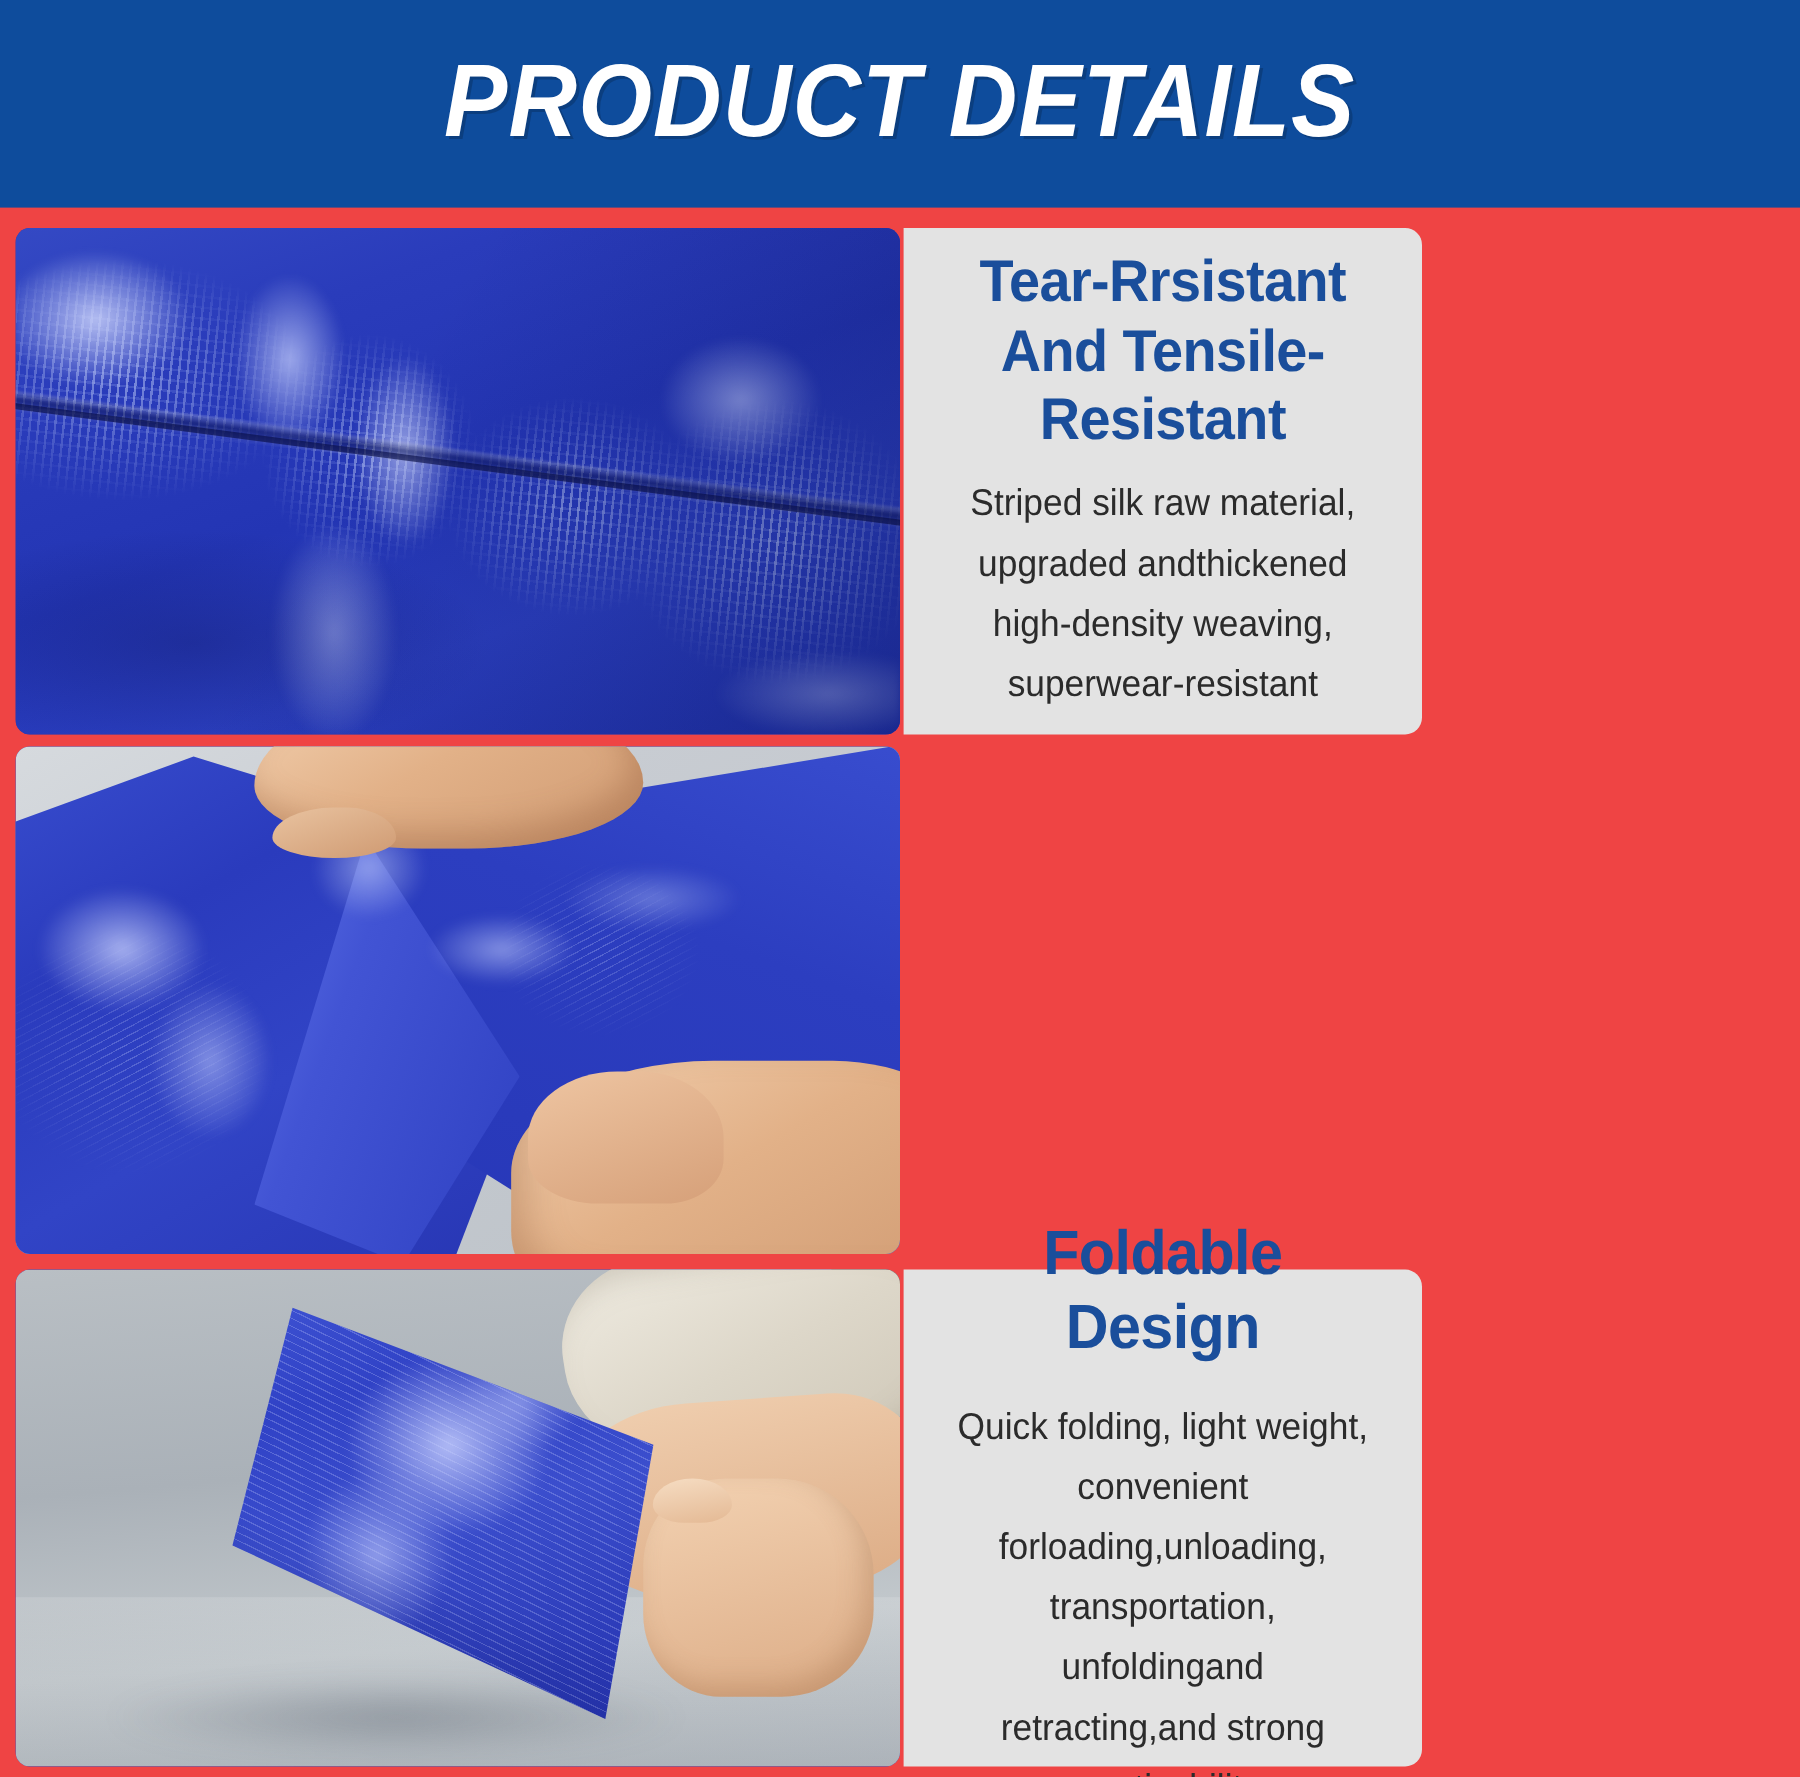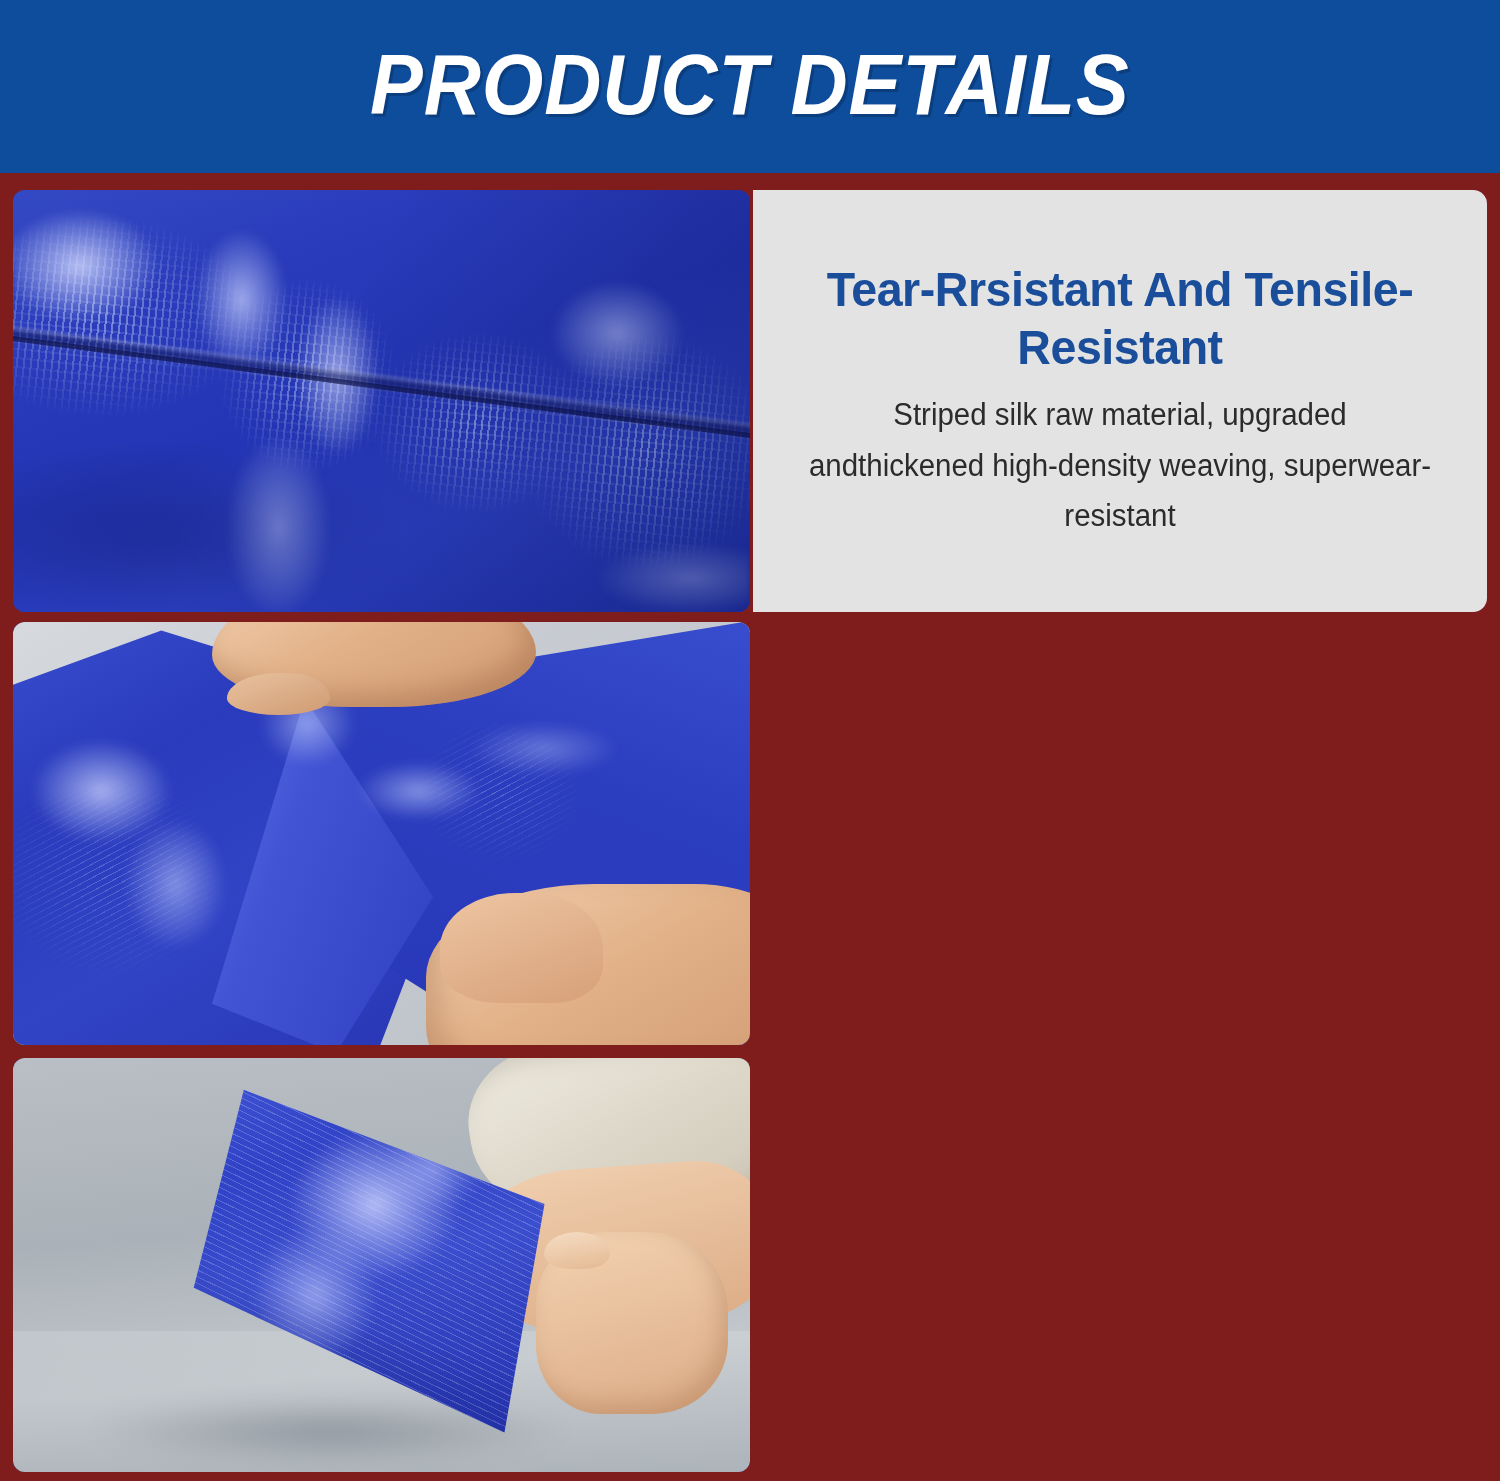--- a/index.html
+++ b/index.html
@@ -10,21 +10,21 @@
   }
   body {
     font-family: "Liberation Sans", sans-serif;
     -webkit-font-smoothing: antialiased;
   }
 
   .page {
     position: relative;
     width: 1500px;
     height: 1481px;
-    background: #7f1d1d;
+    background: #ef4444;
     overflow: hidden;
   }
 
   
   .banner {
     position: absolute;
     left: 0;
     top: 0;
     width: 1500px;
     height: 173px;
@@ -45,21 +45,21 @@
     transform-origin: center;
     text-shadow: 3px 3px 0 rgba(0,0,0,0.18);
     white-space: nowrap;
     padding-bottom: 6px;
   }
 
   
   .row {
     position: absolute;
     left: 13px;
-    width: 1474px;
+    width: 1172px;
     display: flex;
     align-items: stretch;
   }
   .row-1 { top: 190px;  height: 422px; }
   .row-2 { top: 622px;  height: 423px; }
   .row-3 { top: 1058px; height: 414px; }
 
   .photo {
     position: relative;
     width: 737px;
@@ -390,15 +390,19 @@
         <div class="ph3-arm"></div>
         <div class="ph3-shadow"></div>
         <div class="ph3-bundle"></div>
         <div class="ph3-bundle-weave"></div>
         <div class="ph3-bundle-top"></div>
         <div class="ph3-bundle-edge"></div>
         <div class="ph3-hand"></div>
         <div class="ph3-finger"></div>
       </div>
     </div>
+    <div class="panel">
+      <h2 class="feature-title">Foldable Design</h2>
+      <p class="feature-desc">Quick folding, light weight, convenient forloading,unloading, transportation, unfoldingand retracting,and strong practicability</p>
+    </div>
   </div>
 
 </div>
 
 </body></html>

